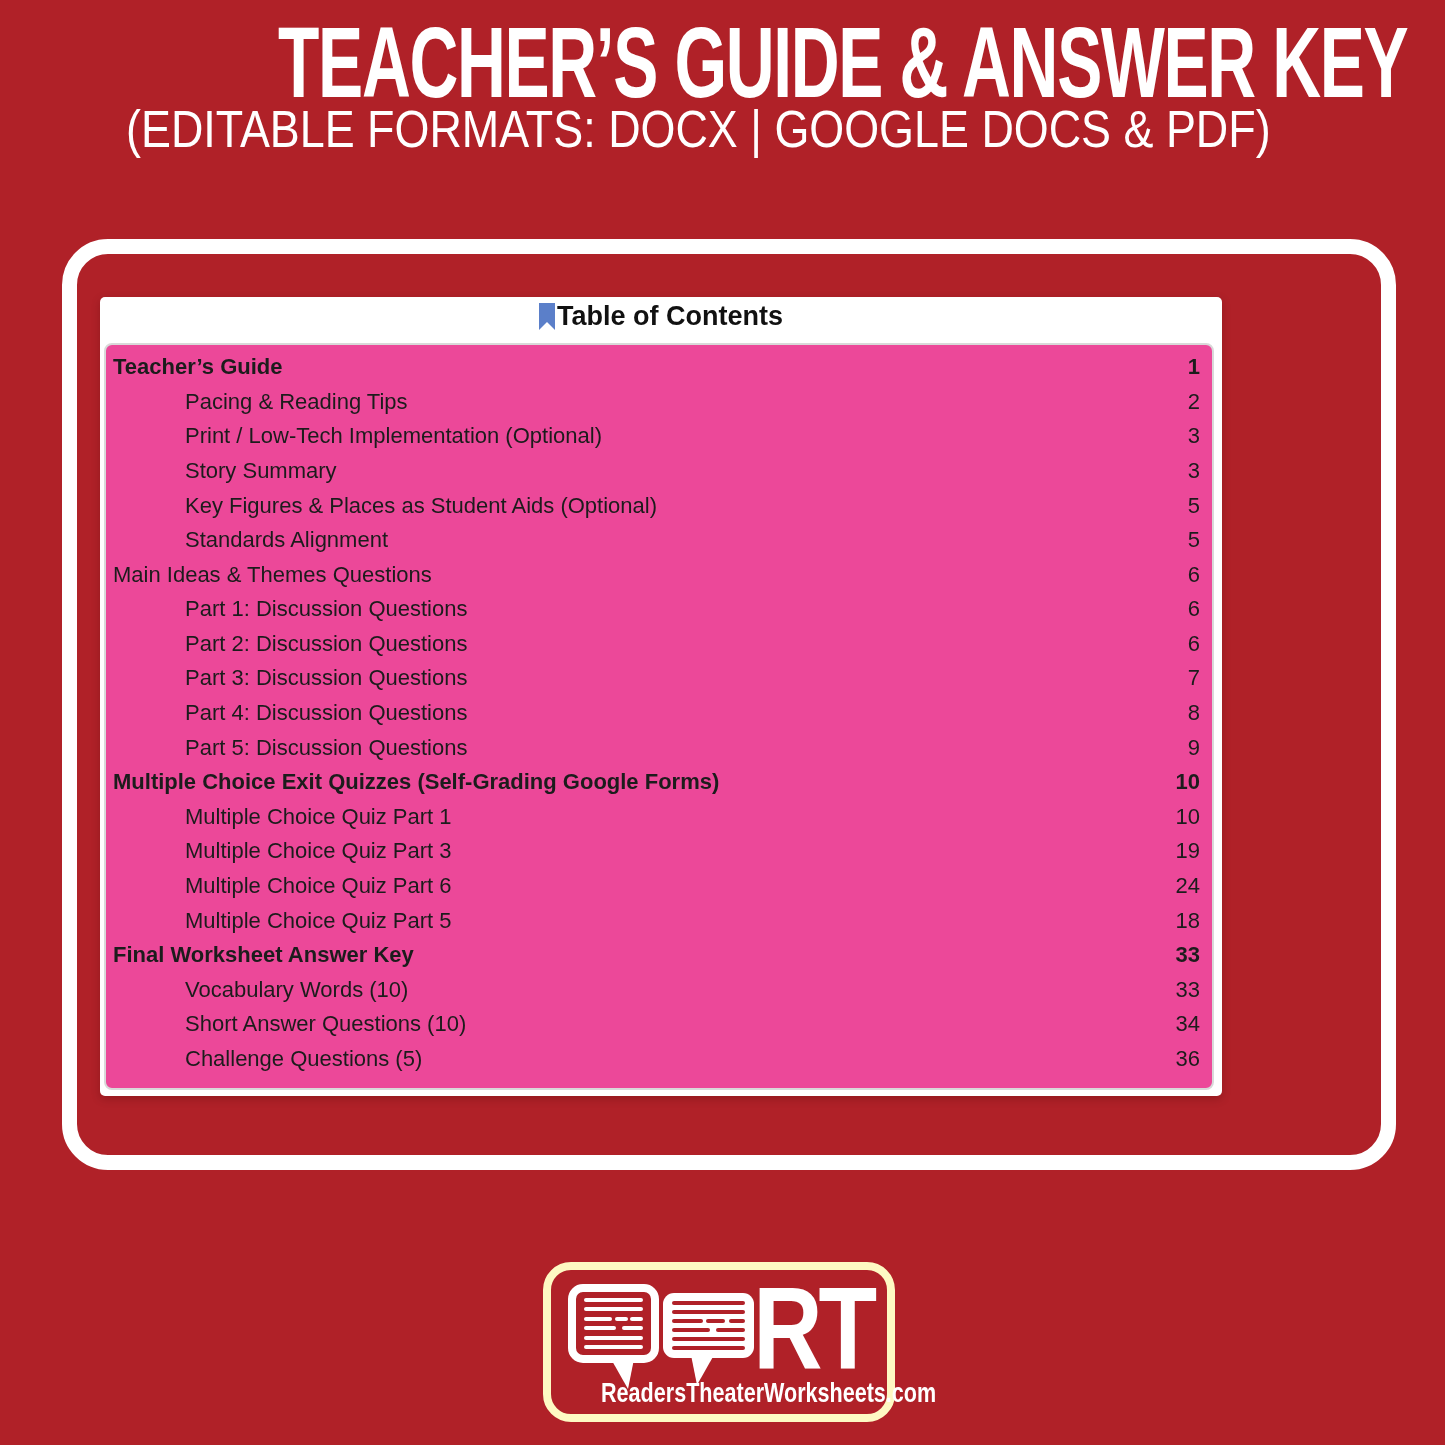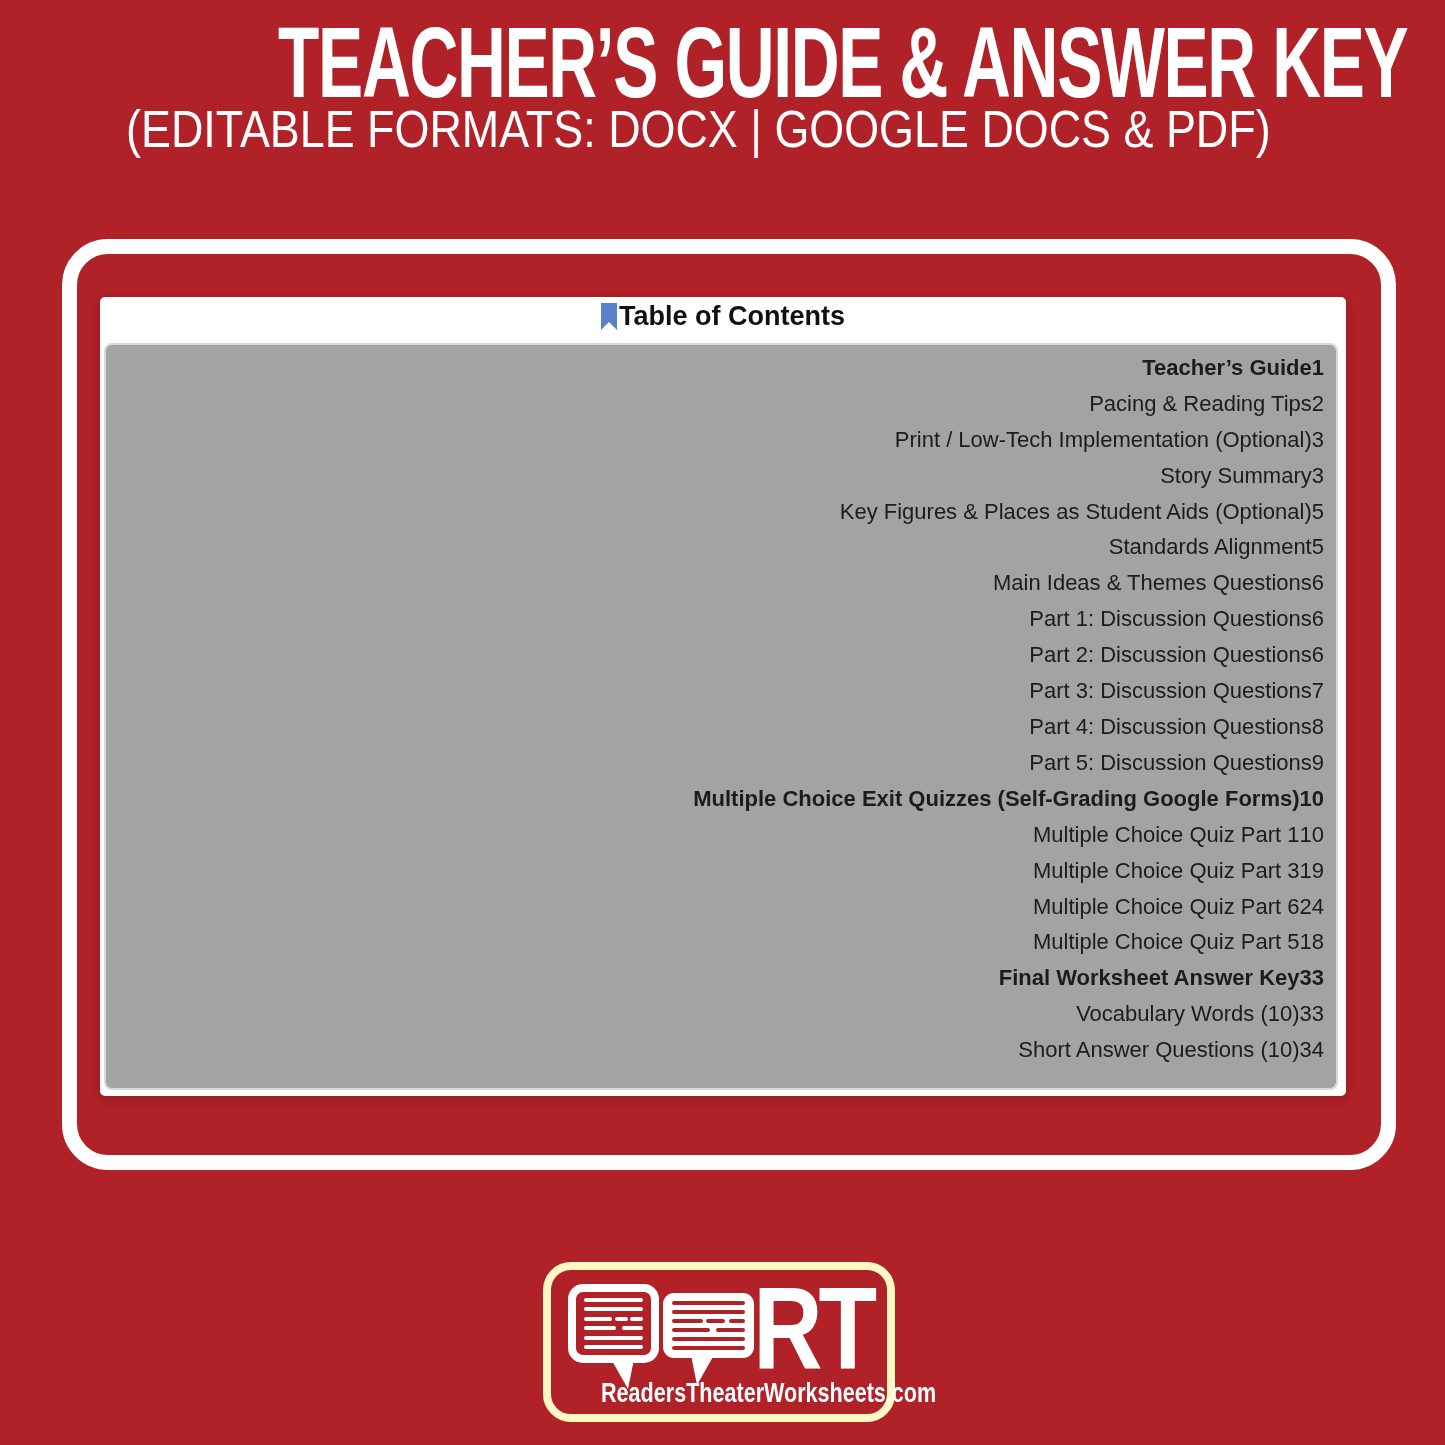--- a/index.html
+++ b/index.html
@@ -41,21 +41,21 @@
     left:62px; top:239px;
     width:1304px; height:901px;
     border:15px solid #ffffff;
     border-radius:46px;
   }
 
   
   .page {
     position:absolute;
     left:100px; top:297px;
-    width:1246px; height:799px;
+    width:1122px; height:799px;
     background:#ffffff;
     border-radius:5px;
     box-shadow:0 3px 8px rgba(60,0,0,0.25);
   }
   .doc-heading {
     position:absolute; top:2px; left:0; width:100%;
     text-align:center;
     font-size:27px; font-weight:bold; color:#111111;
     line-height:34px;
   }
@@ -66,23 +66,23 @@
     margin-right:2px;
   }
   .bookmark svg { width:16px; height:27px; display:block; }
 
   .toc-box {
     position:absolute;
     left:4px; right:8px; top:46px; bottom:6px;
     border:2px solid #d9d9d9;
     border-radius:8px;
     box-sizing:border-box;
-    background:#a3a3a3;
-    padding:5px 0 20px 0;
-    display:flex; flex-direction:column;align-items:flex-end;
+    background:#ec4899;
+    padding:5px 0 12px 0;
+    display:flex; flex-direction:column;
   }
   .toc-row {
     flex:1;
     display:flex; align-items:center; justify-content:space-between;
     font-size:22px; color:#1c1c1c;
     padding-right:12px;
     white-space:nowrap;
   }
   .toc-row.level-0 .toc-label { padding-left:7px; }
   .toc-row.level-1 .toc-label { padding-left:43px;margin-left:36px; }
@@ -250,20 +250,24 @@
     <span class="toc-pagenum">33</span>
   </div>
         <div class="toc-row level-1">
     <span class="toc-label">Vocabulary Words (10)</span>
     <span class="toc-pagenum">33</span>
   </div>
         <div class="toc-row level-1">
     <span class="toc-label">Short Answer Questions (10)</span>
     <span class="toc-pagenum">34</span>
   </div>
+        <div class="toc-row level-1">
+    <span class="toc-label">Challenge Questions (5)</span>
+    <span class="toc-pagenum">36</span>
+  </div>
       </div>
   </div>
 
   <div class="logo">
     <div>
       <div class="bubble-left">
         <div class="tline"></div>
         <div class="tline"></div>
         <div class="tline split">
             <i style="width:48%"></i>

